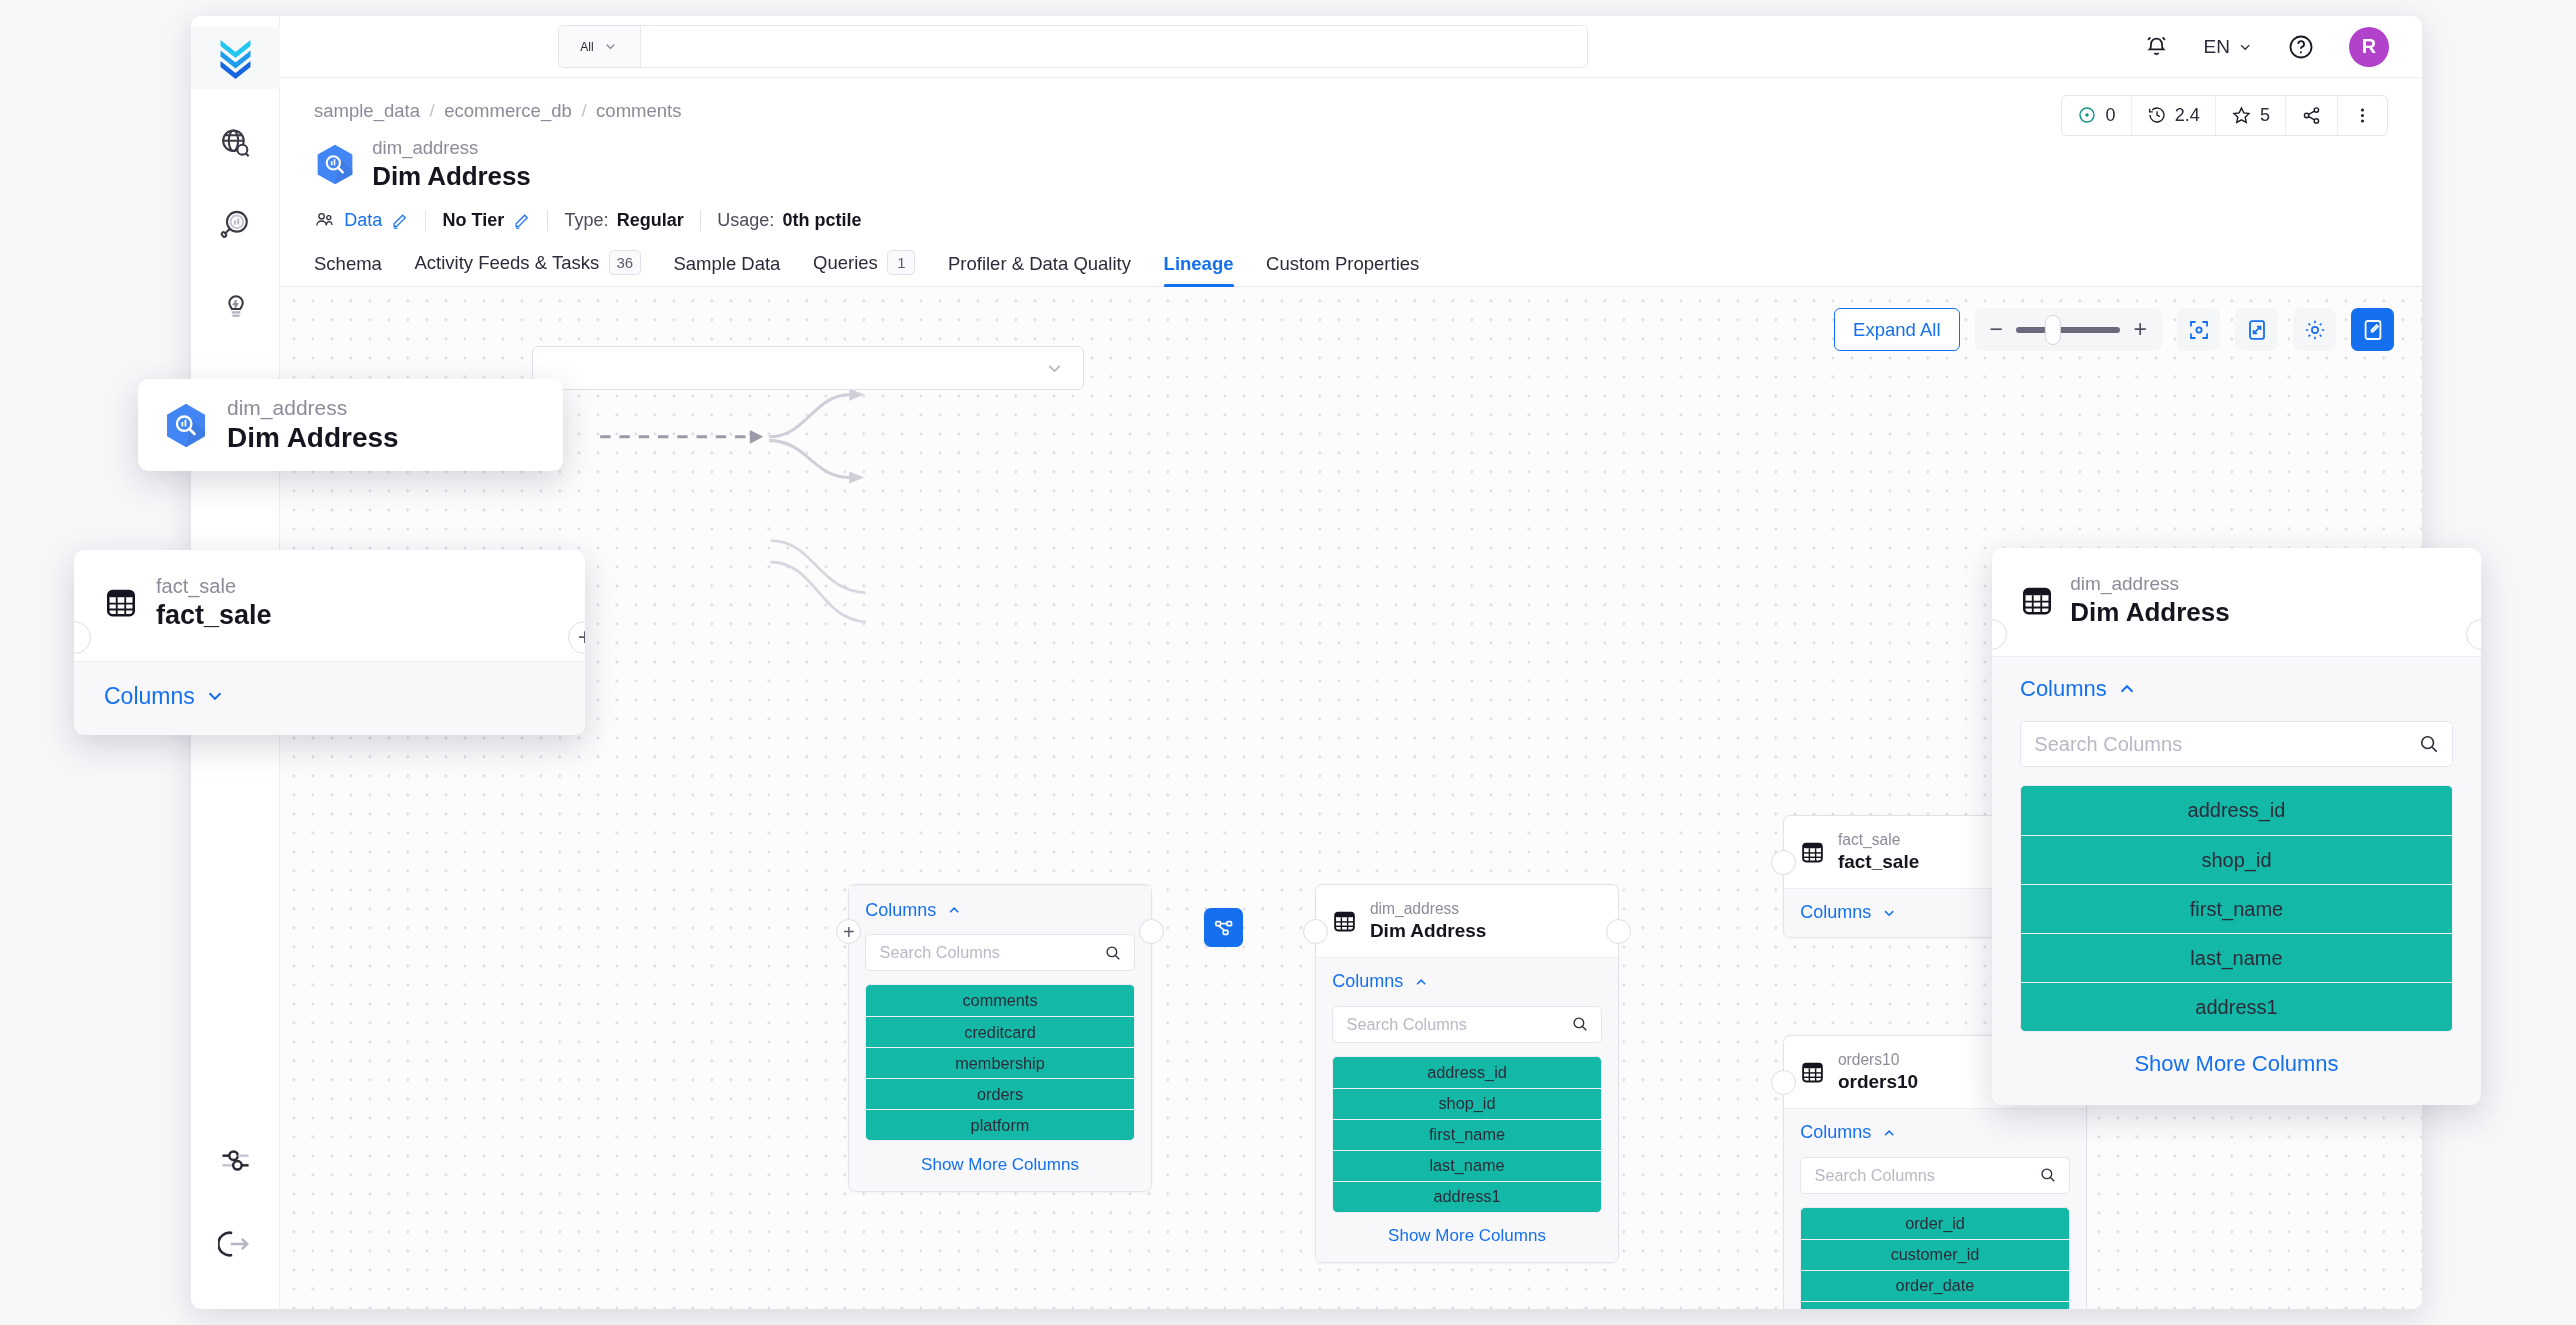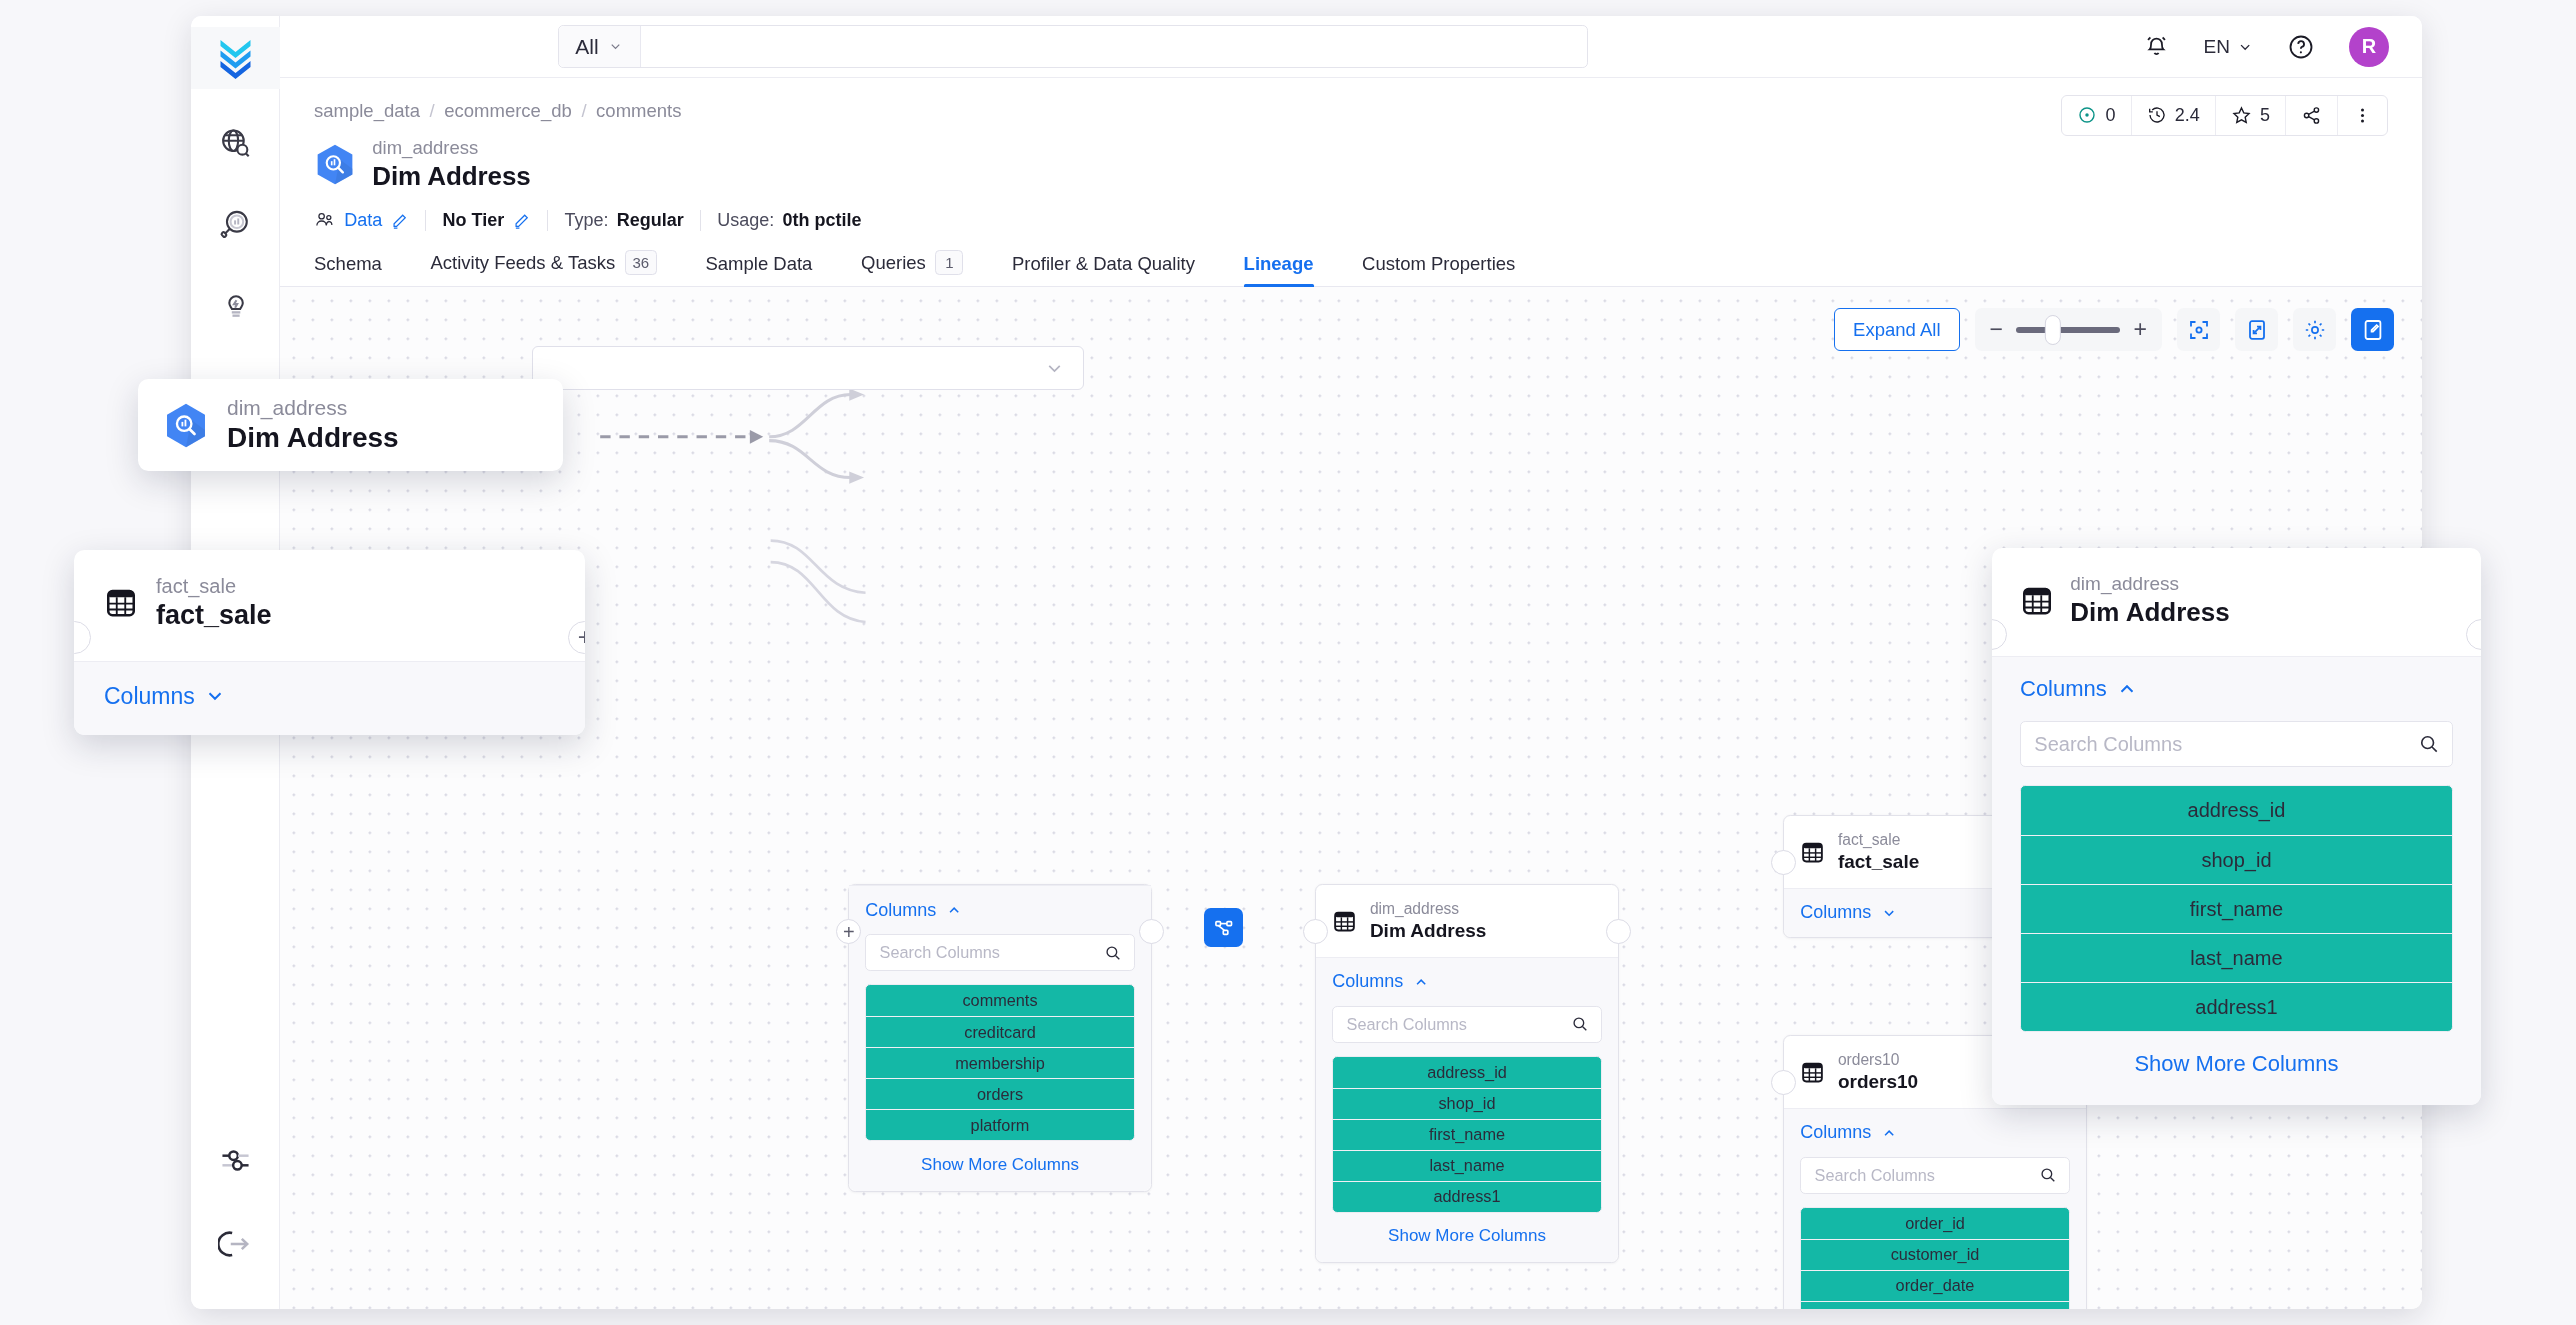--- a/index.html
+++ b/index.html
@@ -54,21 +54,21 @@
     width: 1030px; height: 43px;
     margin: 0 auto;
     border: 0.7px solid #e4e4ec; border-radius: 5.2px;
     background: #fff;
   }
   .search-scope {
     width: 82px; flex: 0 0 82px;
     display: flex; align-items: center; justify-content: center; gap: 9px;
     background: #fafafc; border-right: 0.7px solid #e8e8f0;
     border-radius: 5.2px 0 0 5.2px;
-    font-size: 21px; color: #2b2b3a; cursor: pointer;
+    font-size: 12px; color: #2b2b3a; cursor: pointer;
   }
   .search-field { flex: 1; display: flex; align-items: center; padding: 0 13.3px 0 16.3px; gap: 10.4px; }
   .search-field input {
     flex: 1; border: 0; outline: none; font-size: 18.5px; color: #2b2b3a;
     font-family: "Liberation Sans", sans-serif; background: transparent;
   }
   .search-field input::placeholder { color: #b8b8c6; }
   .kbd {
     border: 0.7px solid #d7e3f6; border-radius: 3.7px; background: #f6f9ff;
     min-width: 25px; height: 24px; padding: 0 5.2px;
@@ -107,21 +107,21 @@
   }
   .ha-cell {
     display: flex; align-items: center; gap: 8.2px;
     padding: 0 15px; height: 39px;
     font-size: 18px; color: #2b2b3a; cursor: pointer;
   }
   .ha-cell + .ha-cell { border-left: 0.7px solid #ececf2; }
 
   
   .tabs {
-    display: flex; align-items: flex-end; gap: 16px;
+    display: flex; align-items: flex-end; gap: 0;
     padding: 0 34px; margin-top: 19px;
     border-bottom: 0.7px solid #e8e8f0; background: #fff;
   }
   .tab {
     display: flex; align-items: center; gap: 9.6px;
     padding: 0 16.3px 11px 16.3px; font-size: 18.5px; color: #2b2b3a;
     cursor: pointer; position: relative;
   }
   .tab:first-child { padding-left: 0; }
   .tab.active { color: #1570ef; font-weight: bold; }

